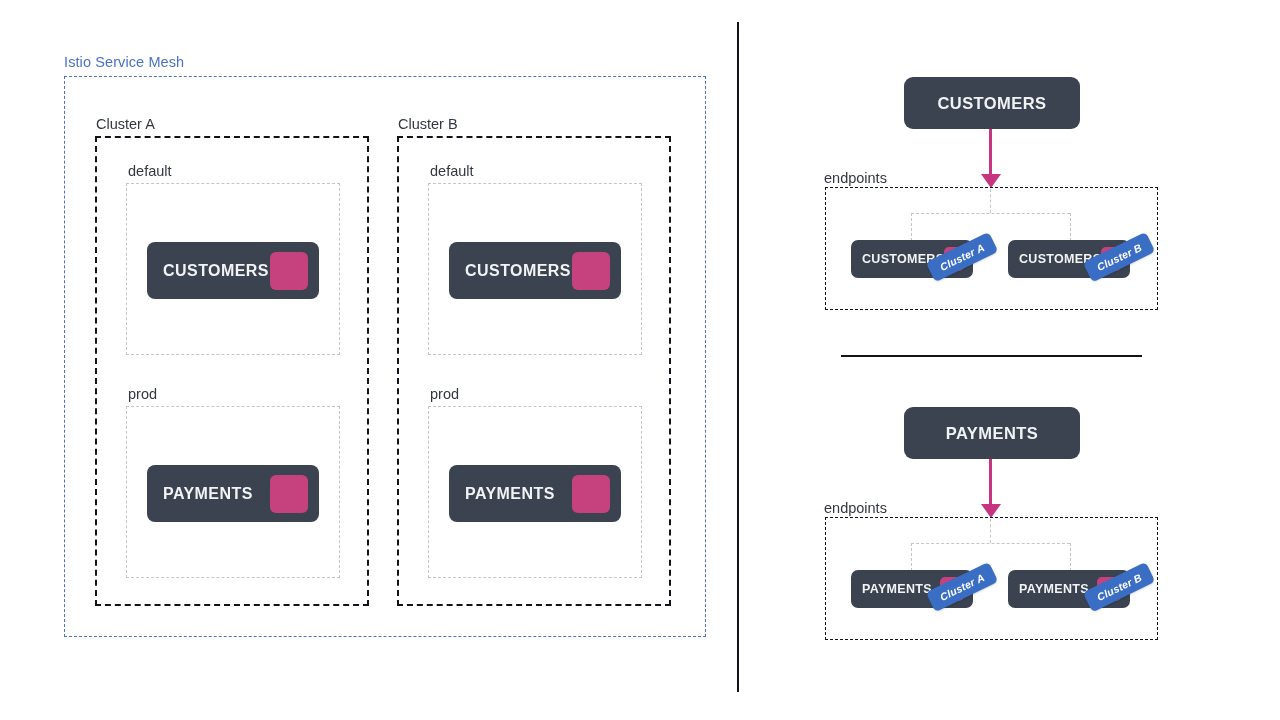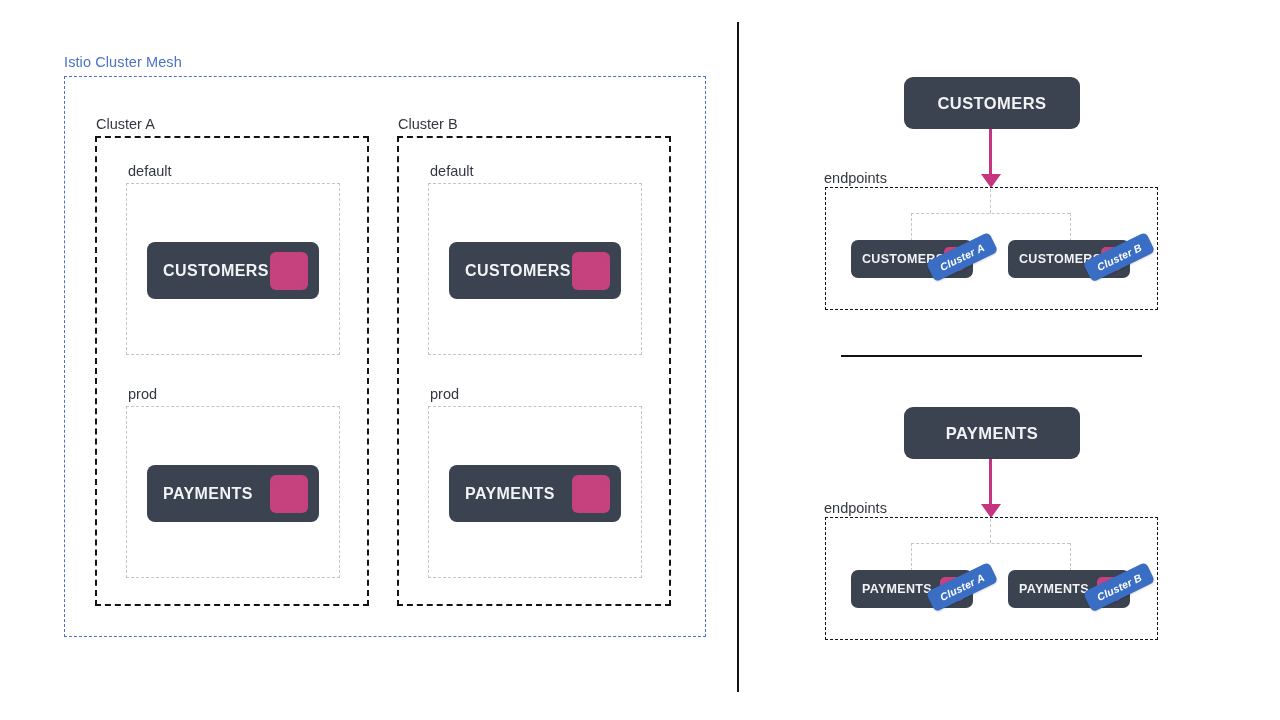--- a/index.html
+++ b/index.html
@@ -210,21 +210,21 @@
     width: 301px;
     height: 1.6px;
     background: #111319;
   }
 </style>
 </head>
 <body>
 
 <div class="canvas">
 
-  <div class="mesh-title">Istio Cluster Mesh</div>
+  <div class="mesh-title">Istio Service Mesh</div>
   <div class="mesh-box"></div>
 
   <div class="cluster-label" style="left:96px; top:116px;">Cluster A</div>
   <div class="cluster-box" style="left:95px; top:136px; width:274px; height:470px;"></div>
 
   <div class="ns-label" style="left:128px; top:163px;">default</div>
   <div class="ns-box" style="left:126px; top:183px; width:214px; height:172px;"></div>
   <div class="svc svc-lg" style="left:147px; top:242px;">
     <span class="svc-name">CUSTOMERS</span>
     <span class="svc-sq"></span>

